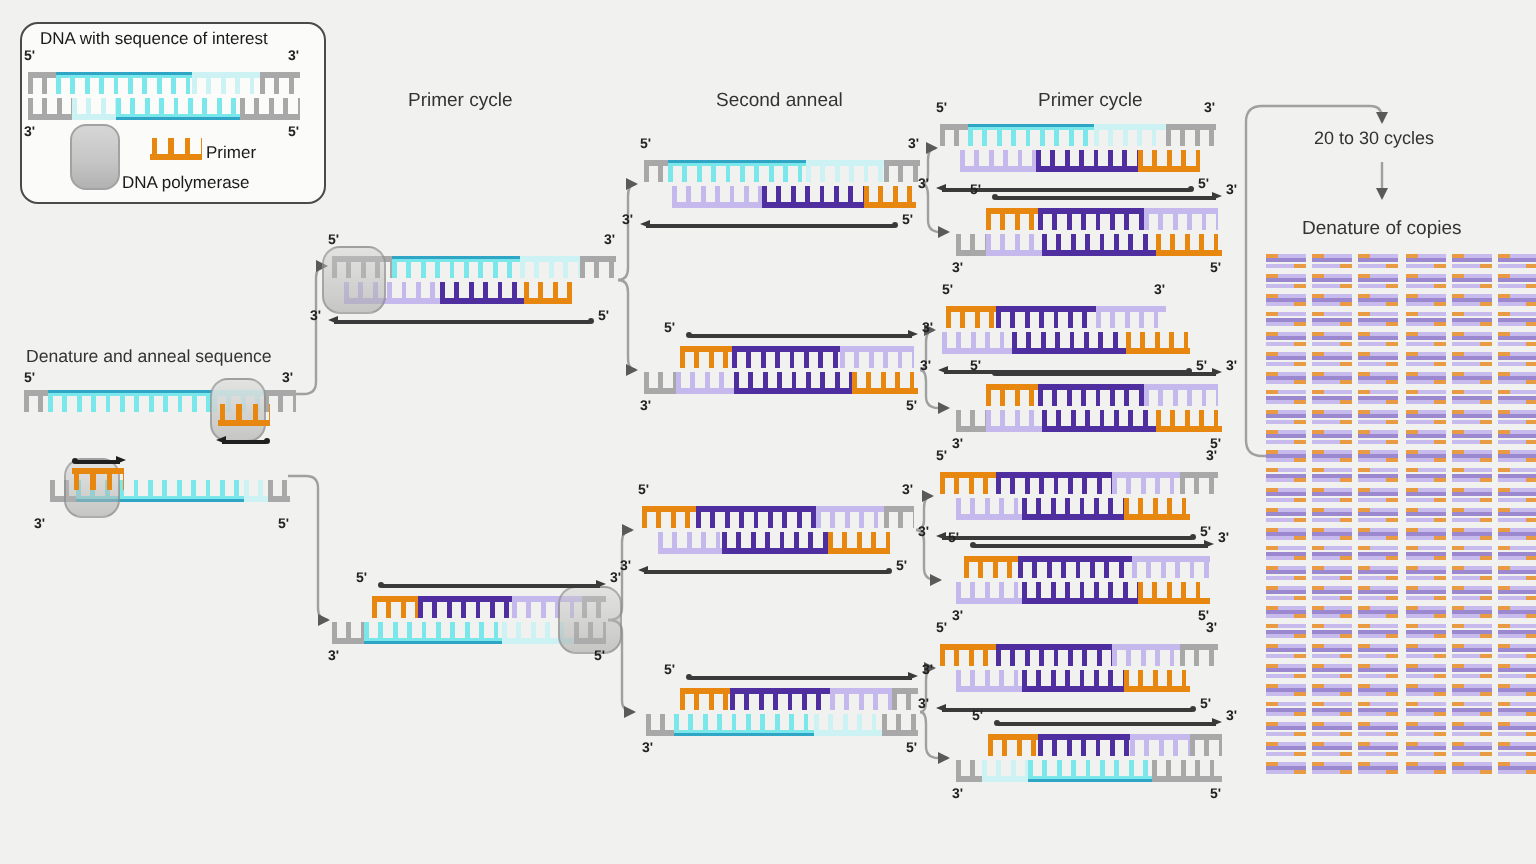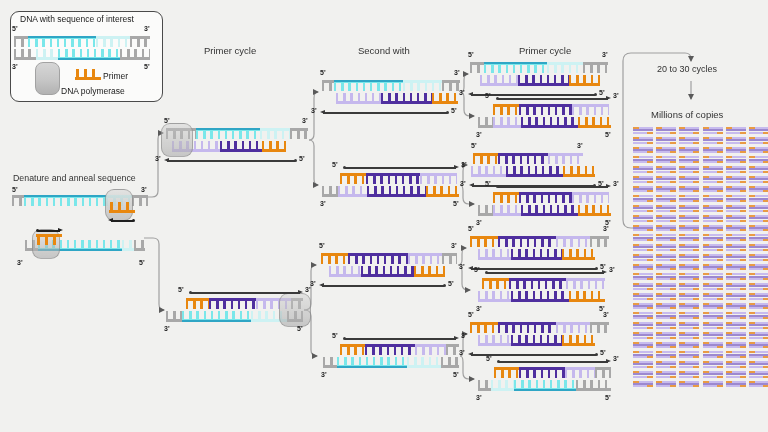--- a/index.html
+++ b/index.html
@@ -32,24 +32,24 @@
 <div id="stage">
   <div class="legend-box"></div>
   <div id="legend-title">DNA with sequence of interest</div>
   <div id="legend-primer-icon-slot"></div>
   <div id="legend-primer-label">Primer</div>
   <div id="legend-poly-icon"></div>
   <div id="legend-poly-label">DNA polymerase</div>
 
   <div class="hd" id="hd-denature">Denature and anneal sequence</div>
   <div class="hd" id="hd-first">Primer cycle</div>
-  <div class="hd" id="hd-second">Second with</div>
+  <div class="hd" id="hd-second">Second anneal</div>
   <div class="hd" id="hd-third">Primer cycle</div>
   <div class="hd" id="hd-cycles">20 to 30 cycles</div>
-  <div class="hd" id="hd-millions">Millions of copies</div>
+  <div class="hd" id="hd-millions">Denature of copies</div>
 <div class="duplex" style="position: absolute; left: 14px; top: 36px; width: 136px; height: 24px; z-index: 2;">
       <div style="position: absolute; display: flex; width: 136px; height: 14px; left: 0px; top: 0px;">
         <div style="position: relative; height: 14px; width: 10%;">
           <div style="position: absolute; left: 0px; right: 0px; height: 3px; background: rgb(168, 168, 168); top: 0px;"></div>
           <div style="position: absolute; left: 0px; right: 0px; height: 8px; background: repeating-linear-gradient(90deg, rgb(168, 168, 168) 0px, rgb(168, 168, 168) 2.4px, transparent 2.4px, transparent 7.2px); top: 3px;"></div>
         </div>
         <div style="position: relative; height: 14px; width: 50%;">
           <div style="position: absolute; left: 0px; right: 0px; height: 3px; background: linear-gradient(rgb(47, 166, 197) 0px, rgb(47, 166, 197) 1.6px, rgb(122, 231, 234) 1.6px); top: 0px;"></div>
           <div style="position: absolute; left: 0px; right: 0px; height: 8px; background: repeating-linear-gradient(90deg, rgb(122, 231, 234) 0px, rgb(122, 231, 234) 2.4px, transparent 2.4px, transparent 7.2px); top: 3px;"></div>
         </div>

